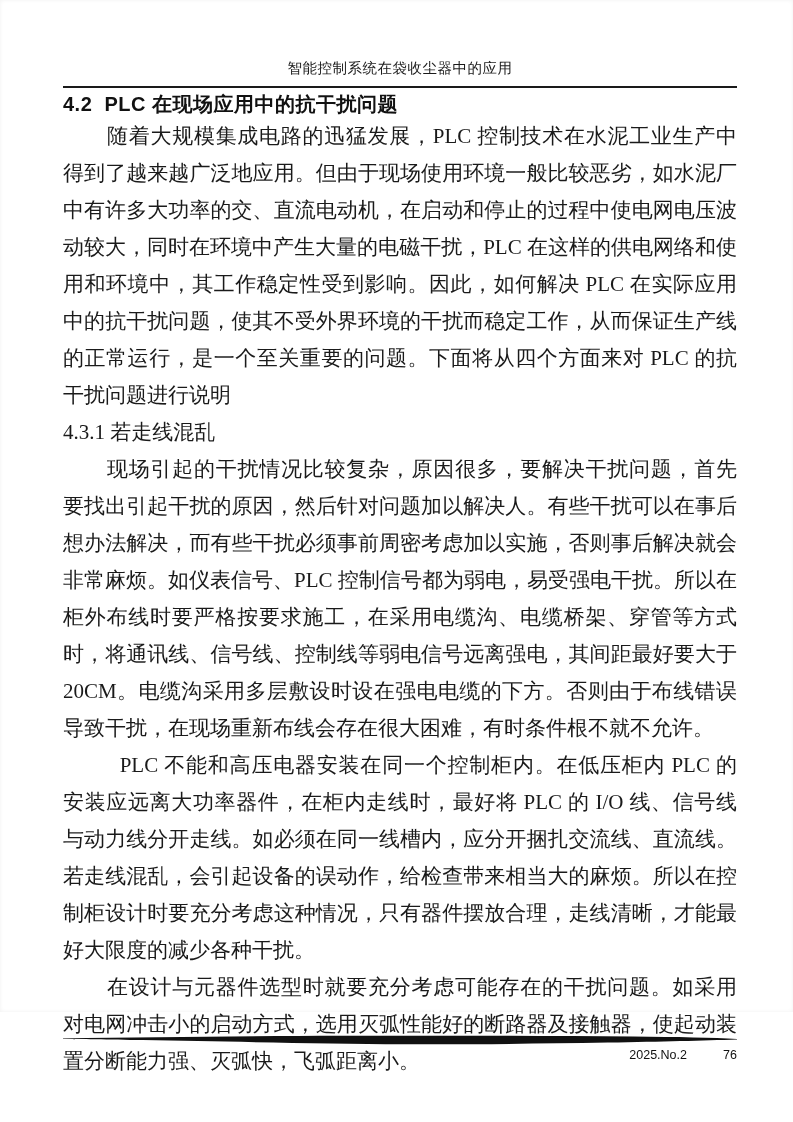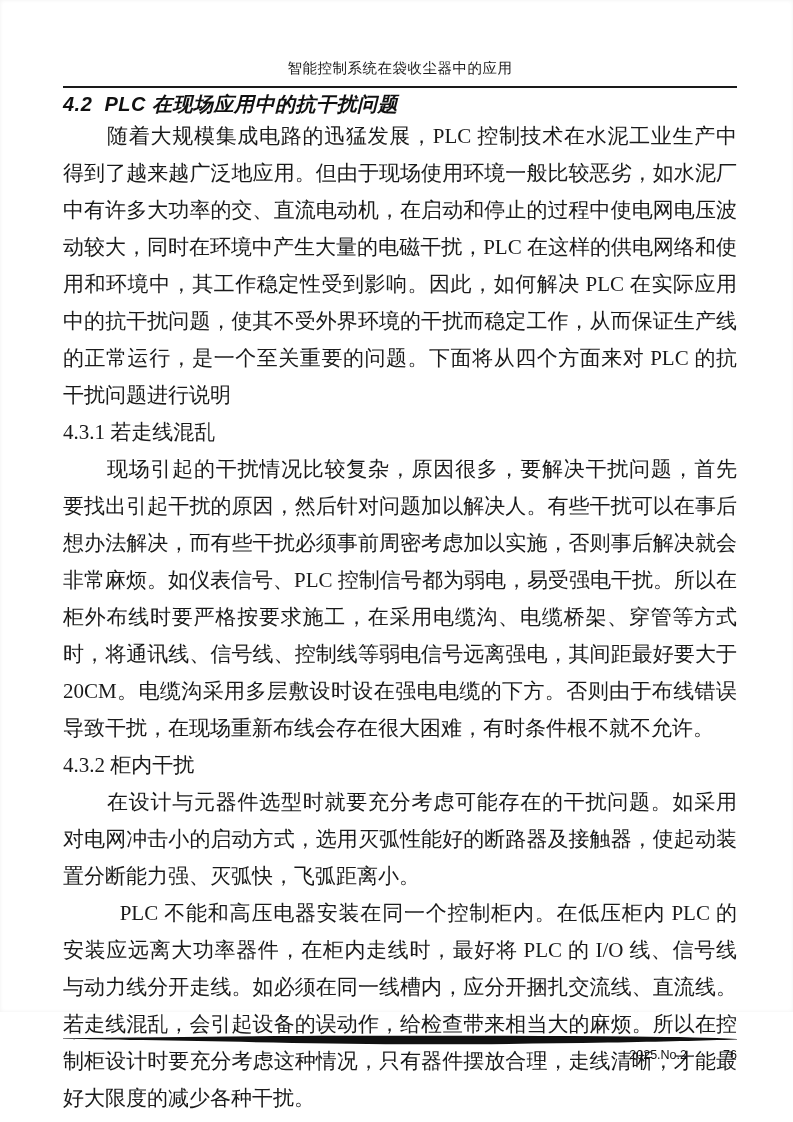--- a/index.html
+++ b/index.html
@@ -40,21 +40,20 @@
   }
   .section-heading {
     margin-top: 3px;
     font-family: "Liberation Sans", sans-serif;
     font-weight: 700;
     font-size: 20px;
     line-height: 27px;
     letter-spacing: 0.5px;
     white-space: pre-wrap;
     color: #111111;
-    font-style: italic;
   }
   .doc-body {
     margin-top: 0;
     font-size: 21px;
     line-height: 37px;
   }
   .para {
     text-align: justify;
     text-indent: 2.1em;
   }
@@ -100,23 +99,22 @@
     <div class="running-header">智能控制系统在袋收尘器中的应用</div>
 
     <div class="header-rule"></div>
 
     <div class="section-heading">4.2  PLC 在现场应用中的抗干扰问题</div>
 
     <div class="doc-body">
         <div class="para">随着大规模集成电路的迅猛发展，PLC 控制技术在水泥工业生产中得到了越来越广泛地应用。但由于现场使用环境一般比较恶劣，如水泥厂中有许多大功率的交、直流电动机，在启动和停止的过程中使电网电压波动较大，同时在环境中产生大量的电磁干扰，PLC 在这样的供电网络和使用和环境中，其工作稳定性受到影响。因此，如何解决 PLC 在实际应用中的抗干扰问题，使其不受外界环境的干扰而稳定工作，从而保证生产线的正常运行，是一个至关重要的问题。下面将从四个方面来对 PLC 的抗干扰问题进行说明</div>
         <div class="subheading">4.3.1 若走线混乱</div>
         <div class="para">现场引起的干扰情况比较复杂，原因很多，要解决干扰问题，首先要找出引起干扰的原因，然后针对问题加以解决人。有些干扰可以在事后想办法解决，而有些干扰必须事前周密考虑加以实施，否则事后解决就会非常麻烦。如仪表信号、PLC 控制信号都为弱电，易受强电干扰。所以在柜外布线时要严格按要求施工，在采用电缆沟、电缆桥架、穿管等方式时，将通讯线、信号线、控制线等弱电信号远离强电，其间距最好要大于 20CM。电缆沟采用多层敷设时设在强电电缆的下方。否则由于布线错误导致干扰，在现场重新布线会存在很大困难，有时条件根不就不允许。</div>
-        <div class="subheading">4.3.2 柜内干扰</div>
+        <div class="para wide-indent">PLC 不能和高压电器安装在同一个控制柜内。在低压柜内 PLC 的安装应远离大功率器件，在柜内走线时，最好将 PLC 的 I/O 线、信号线与动力线分开走线。如必须在同一线槽内，应分开捆扎交流线、直流线。若走线混乱，会引起设备的误动作，给检查带来相当大的麻烦。所以在控制柜设计时要充分考虑这种情况，只有器件摆放合理，走线清晰，才能最好大限度的减少各种干扰。</div>
         <div class="para">在设计与元器件选型时就要充分考虑可能存在的干扰问题。如采用对电网冲击小的启动方式，选用灭弧性能好的断路器及接触器，使起动装置分断能力强、灭弧快，飞弧距离小。</div>
-        <div class="para wide-indent">PLC 不能和高压电器安装在同一个控制柜内。在低压柜内 PLC 的安装应远离大功率器件，在柜内走线时，最好将 PLC 的 I/O 线、信号线与动力线分开走线。如必须在同一线槽内，应分开捆扎交流线、直流线。若走线混乱，会引起设备的误动作，给检查带来相当大的麻烦。所以在控制柜设计时要充分考虑这种情况，只有器件摆放合理，走线清晰，才能最好大限度的减少各种干扰。</div>
       </div>
 
   </div>
 
   <div class="footer">
     <svg class="footer-bar-svg" viewBox="0 0 674 12" preserveAspectRatio="none">
       <path fill="#111111" d="M0,4.4
                C90,3.1 180,2.2 280,1.8
                C380,1.4 480,1.8 570,2.6
                C615,3.0 650,3.8 674,5.0

